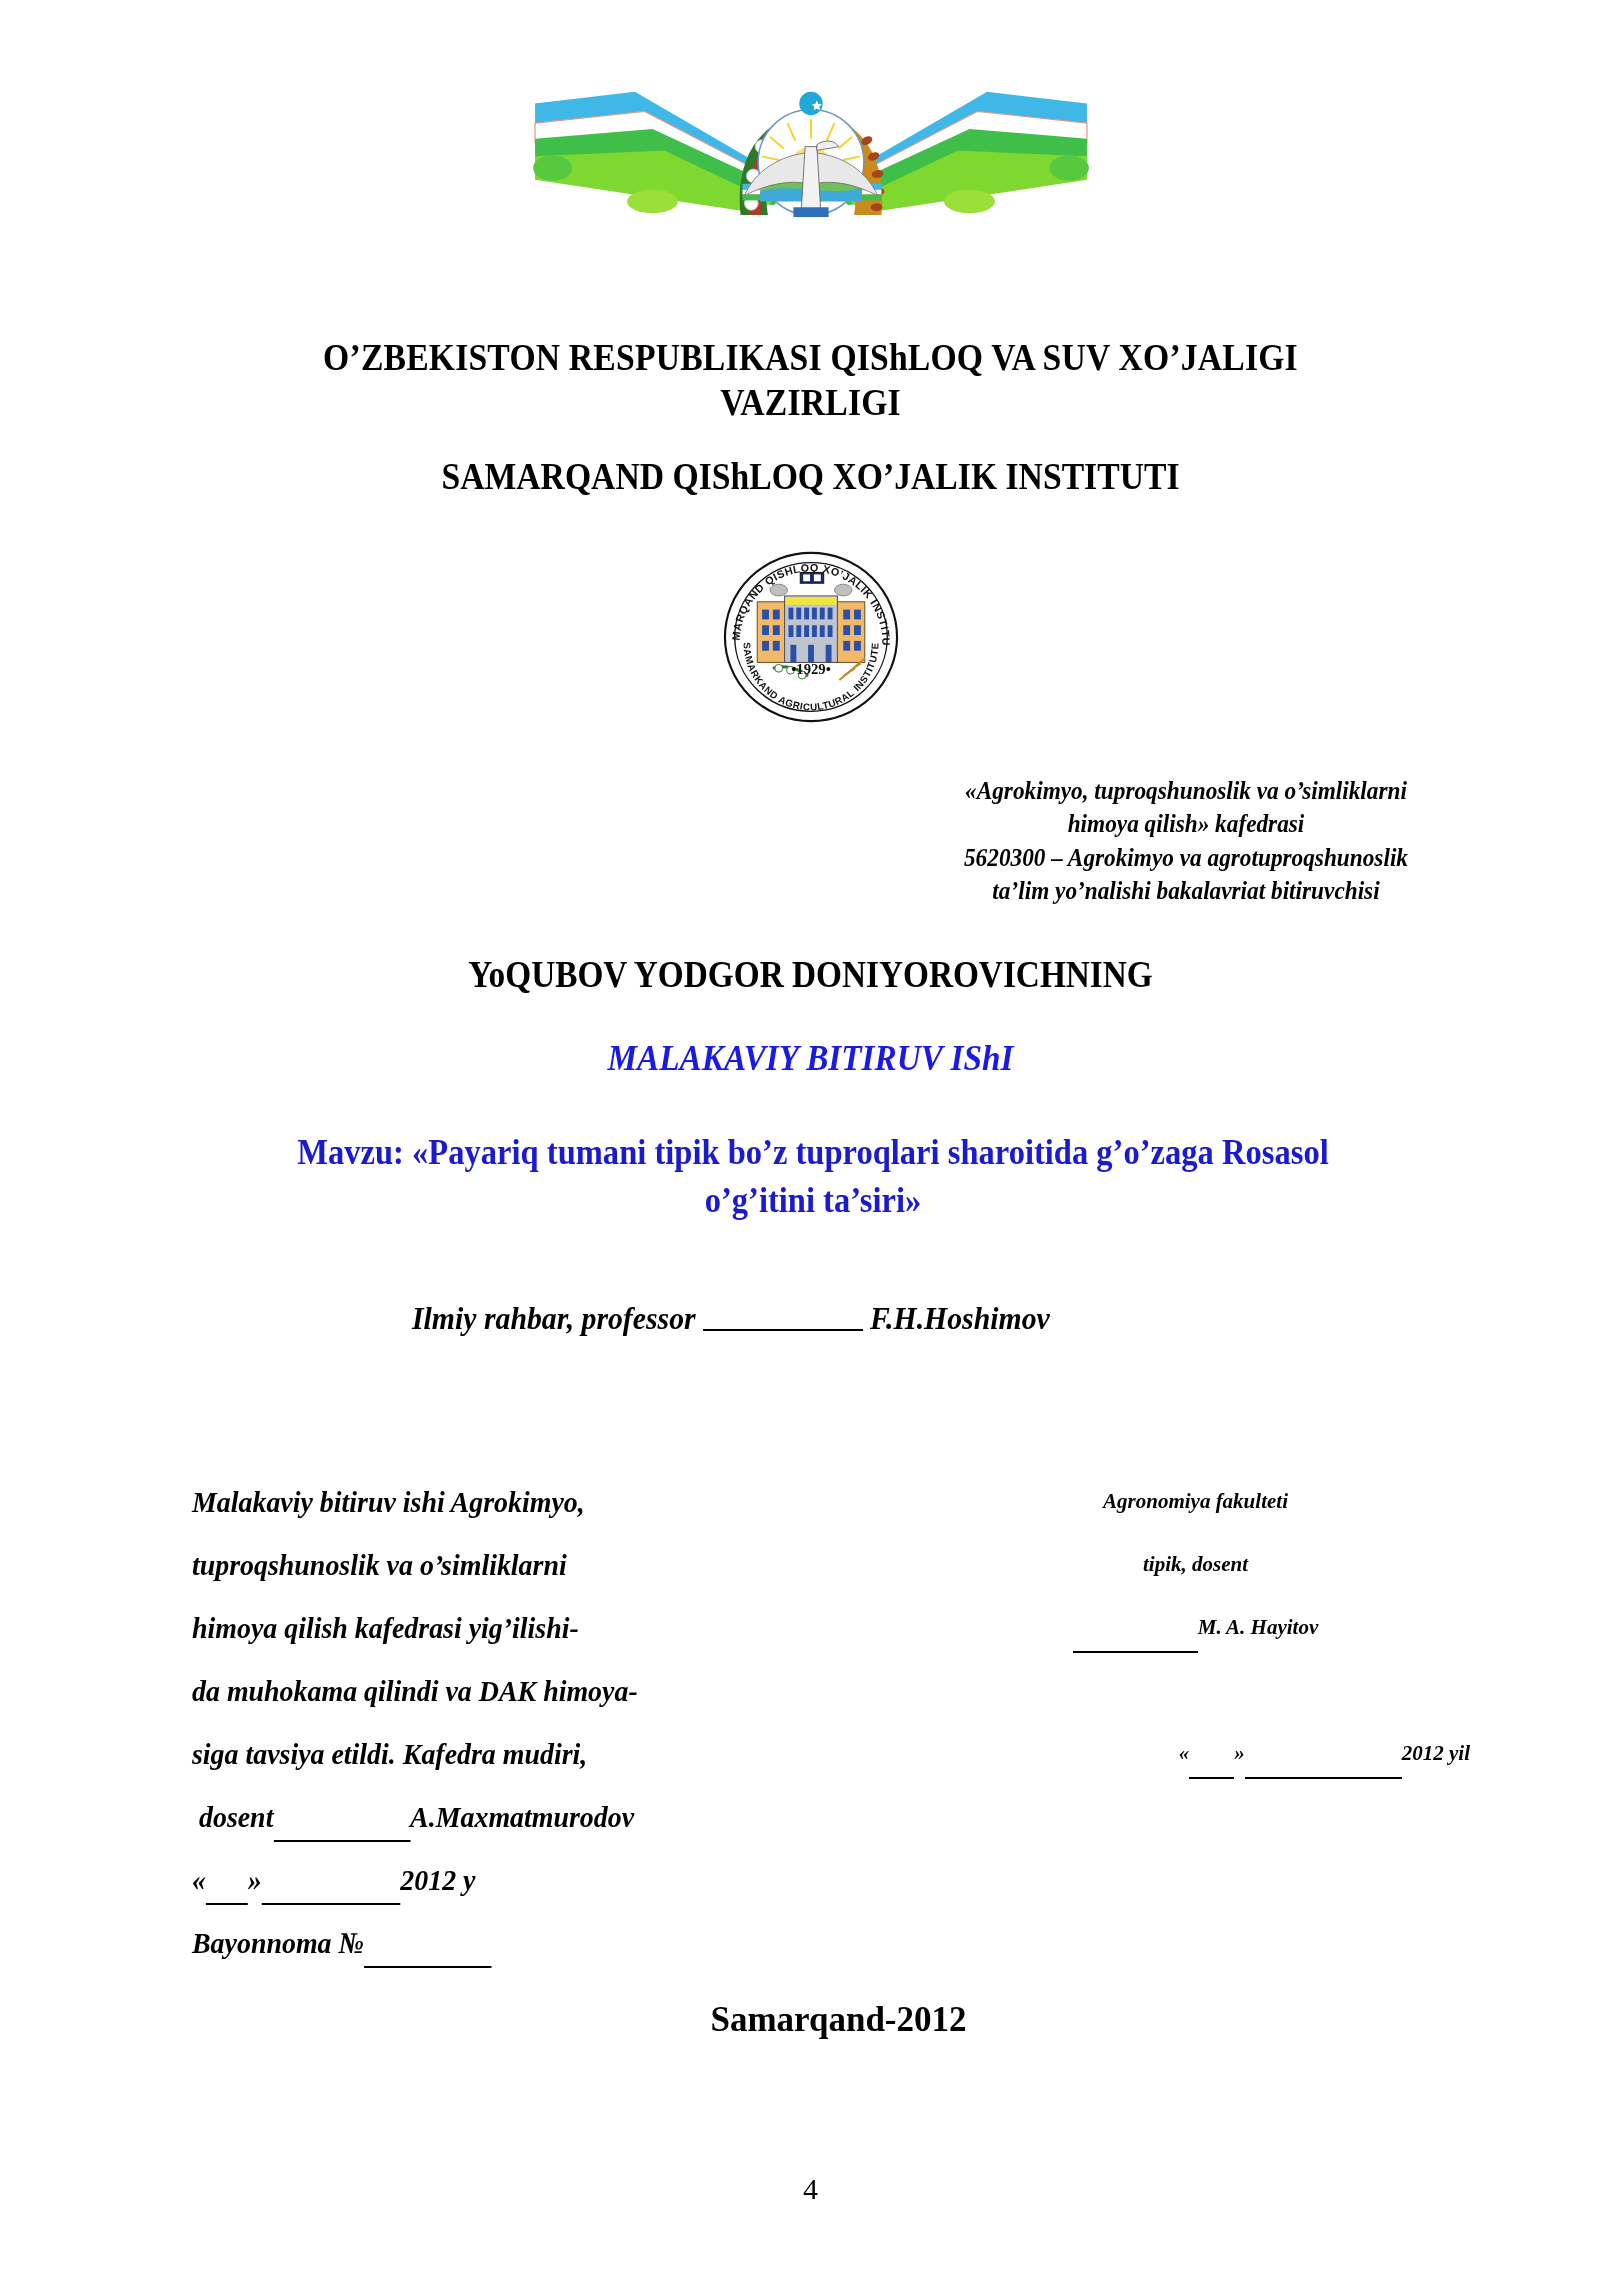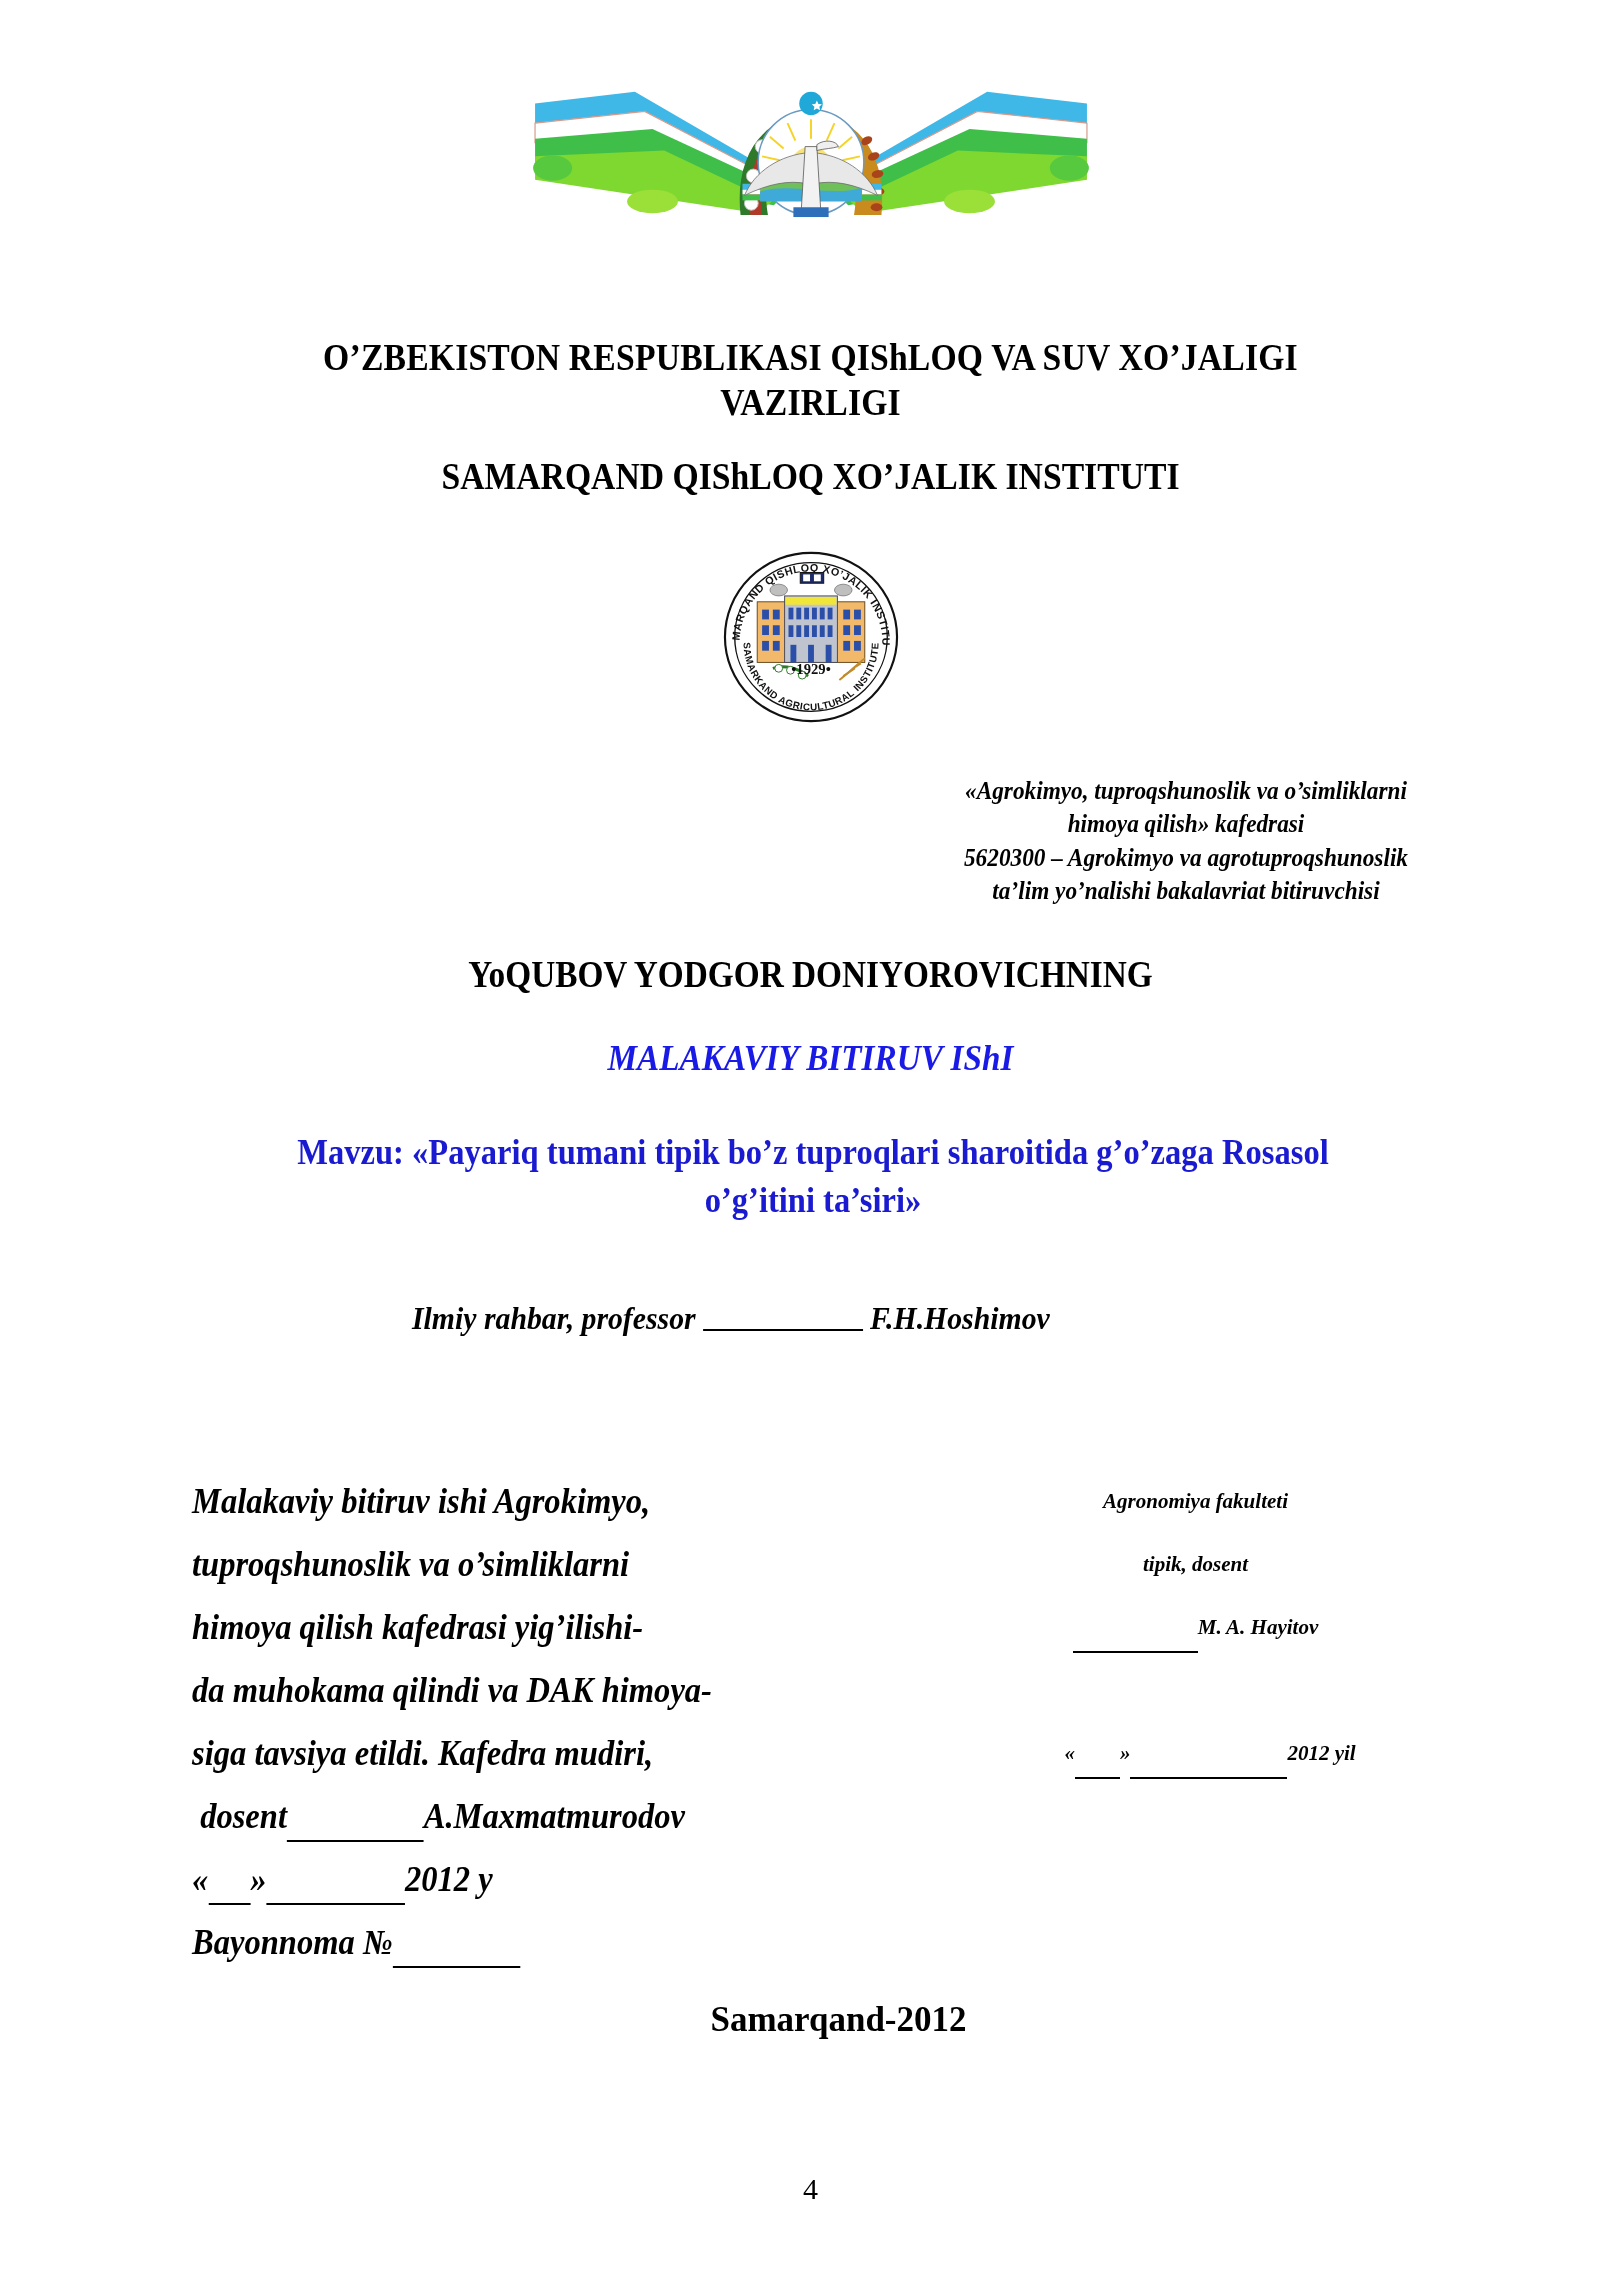--- a/index.html
+++ b/index.html
@@ -141,21 +141,21 @@
     vertical-align: bottom;
   }
 
   
   .left-block {
     position: absolute;
     left: 192px;
     top: 1466px;
     font-weight: bold;
     font-style: italic;
-    font-size: 35px;
+    font-size: 30px;
     line-height: 63px;
   }
   .left-block .ln { white-space: nowrap; transform: scaleX(0.93); transform-origin: left center; display:block; }
   .rule-i {
     display: inline-block;
     border-bottom: 2.9px solid #000;
     margin-bottom: 5.9px;
     vertical-align: bottom;
   }
 
@@ -165,21 +165,21 @@
     left: 921px;
     width: 549px;
     top: 1466px;
     font-weight: bold;
     font-style: italic;
     font-size: 21px;
     line-height: 63px;
     text-align: center;
   }
   .right-block .ln { white-space: nowrap; display: block; }
-  .right-block .dateline { text-align: center; padding-left: 29px; }
+  .right-block .dateline { text-align: right; padding-left: 29px; }
 
   
   .city-year {
     position: absolute;
     left: 0; right: 0;
     top: 1996px;
     text-align: center;
     font-weight: bold;
     font-size: 35px;
     padding-left: 56px;

